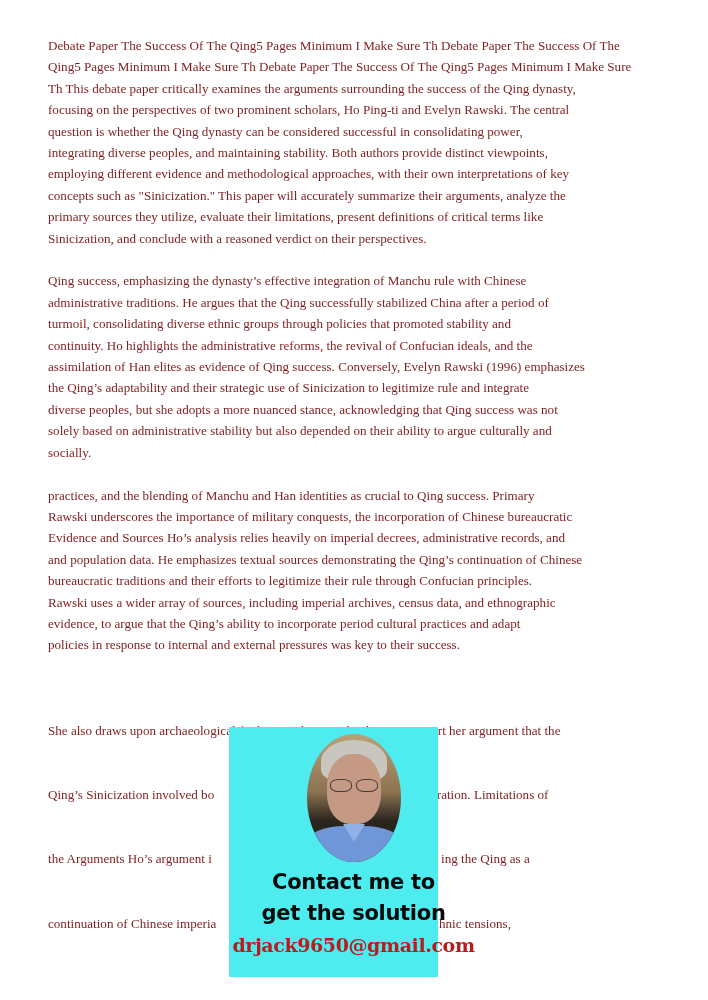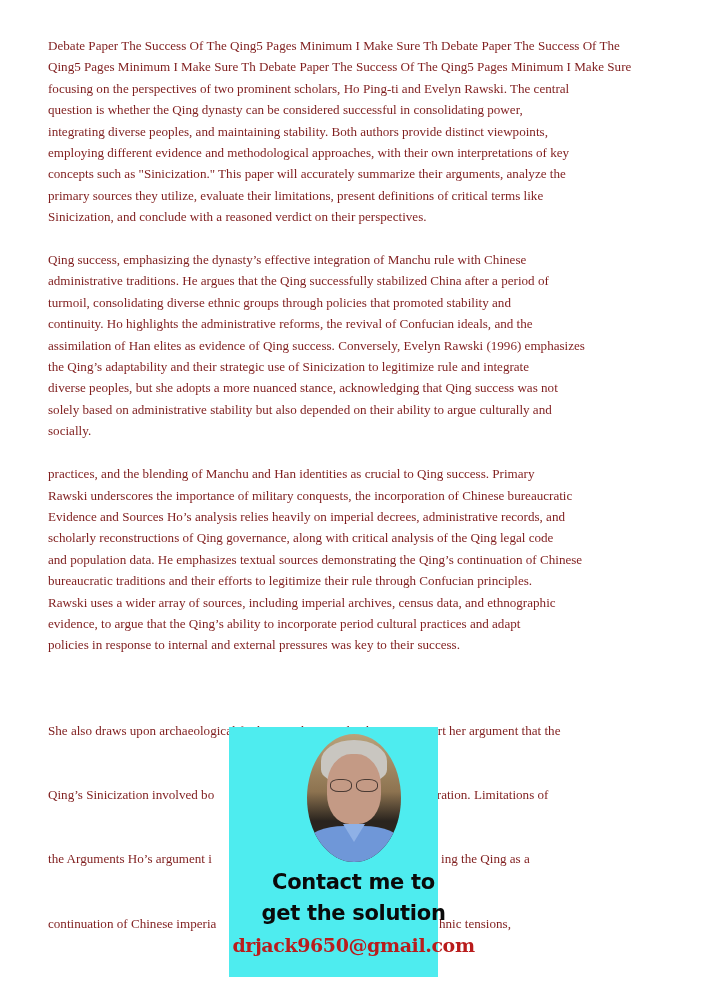--- a/index.html
+++ b/index.html
@@ -130,20 +130,21 @@
       letter-spacing: -0.4px;
     }
   </style>
 </head>
 <body>
 
 <div class="page">
   <p class="para">
     <span class="line">Debate Paper The Success Of The Qing5 Pages Minimum I Make Sure Th Debate Paper The Success Of The</span>
     <span class="line">Qing5 Pages Minimum I Make Sure Th Debate Paper The Success Of The Qing5 Pages Minimum I Make Sure</span>
+    <span class="line">Th This debate paper critically examines the arguments surrounding the success of the Qing dynasty,</span>
     <span class="line">focusing on the perspectives of two prominent scholars, Ho Ping-ti and Evelyn Rawski. The central</span>
     <span class="line">question is whether the Qing dynasty can be considered successful in consolidating power,</span>
     <span class="line">integrating diverse peoples, and maintaining stability. Both authors provide distinct viewpoints,</span>
     <span class="line">employing different evidence and methodological approaches, with their own interpretations of key</span>
     <span class="line">concepts such as "Sinicization." This paper will accurately summarize their arguments, analyze the</span>
     <span class="line">primary sources they utilize, evaluate their limitations, present definitions of critical terms like</span>
     <span class="line">Sinicization, and conclude with a reasoned verdict on their perspectives.</span>
   </p>
   <p class="para">
     <span class="line">Qing success, emphasizing the dynasty’s effective integration of Manchu rule with Chinese</span>
@@ -153,21 +154,20 @@
     <span class="line">assimilation of Han elites as evidence of Qing success. Conversely, Evelyn Rawski (1996) emphasizes</span>
     <span class="line">the Qing’s adaptability and their strategic use of Sinicization to legitimize rule and integrate</span>
     <span class="line">diverse peoples, but she adopts a more nuanced stance, acknowledging that Qing success was not</span>
     <span class="line">solely based on administrative stability but also depended on their ability to argue culturally and</span>
     <span class="line">socially.</span>
   </p>
   <p class="para">
     <span class="line">practices, and the blending of Manchu and Han identities as crucial to Qing success. Primary</span>
     <span class="line">Rawski underscores the importance of military conquests, the incorporation of Chinese bureaucratic</span>
     <span class="line">Evidence and Sources Ho’s analysis relies heavily on imperial decrees, administrative records, and</span>
-    <span class="line">scholarly reconstructions of Qing governance, along with critical analysis of the Qing legal code</span>
     <span class="line">and population data. He emphasizes textual sources demonstrating the Qing’s continuation of Chinese</span>
     <span class="line">bureaucratic traditions and their efforts to legitimize their rule through Confucian principles.</span>
     <span class="line">Rawski uses a wider array of sources, including imperial archives, census data, and ethnographic</span>
     <span class="line">evidence, to argue that the Qing’s ability to incorporate period cultural practices and adapt</span>
     <span class="line">policies in response to internal and external pressures was key to their success.</span>
   </p>
   <p class="para" style="white-space:pre;">
     <span class="line" style="white-space:pre;">She also draws upon archaeological findings and material culture to support her argument that the</span>
     <span class="line" style="white-space:pre;">Qing’s Sinicization involved bo                                                                    ration. Limitations of</span>
     <span class="line" style="white-space:pre;">the Arguments Ho’s argument i                                                                      ing the Qing as a</span>

